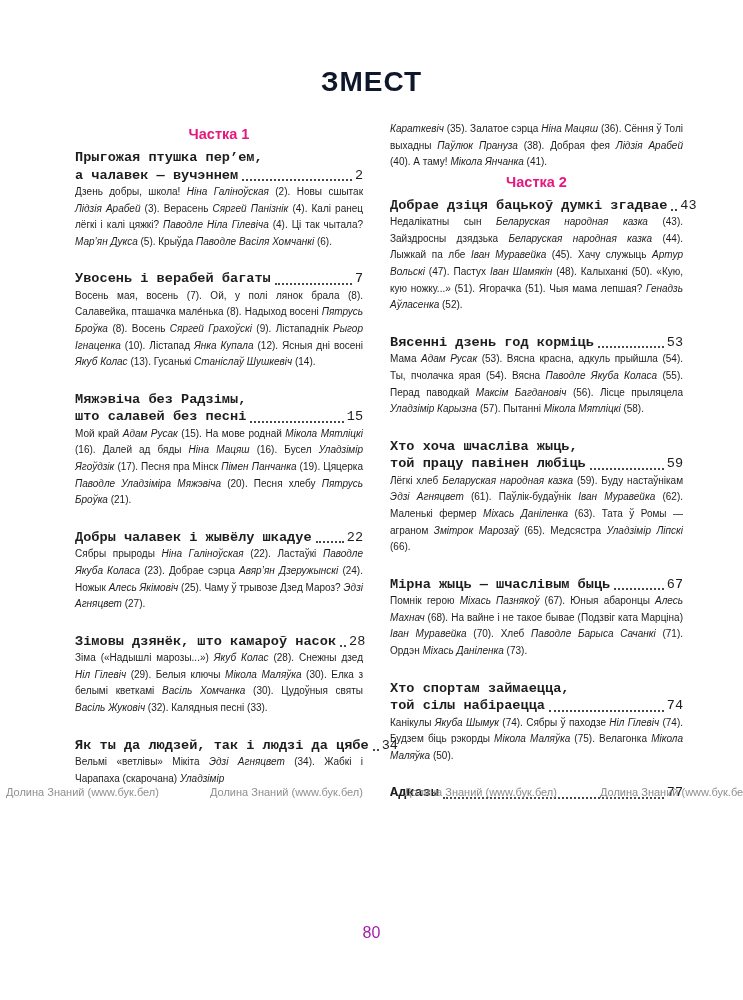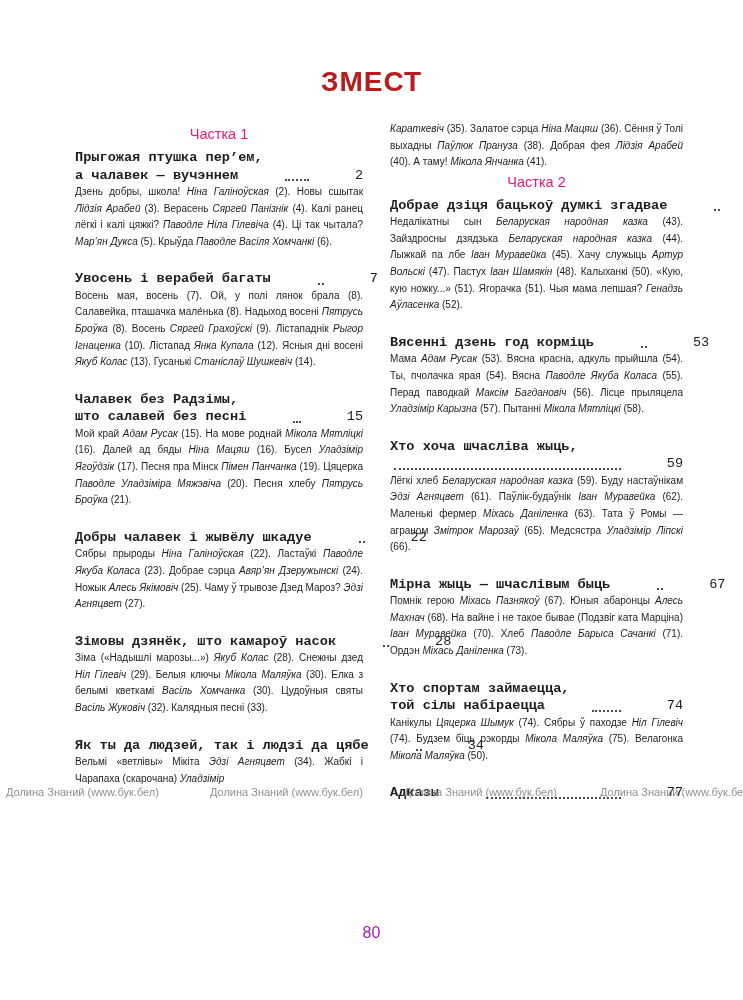--- a/index.html
+++ b/index.html
@@ -11,27 +11,27 @@
   .page { position:absolute; inset:0; background:#fff; }
   .title {
     position:absolute; top:66px; left:0; width:100%;
     text-align:center; font-size:28px; font-weight:bold; letter-spacing:1px; margin:0;
   }
   .accent { color:#e6187f; }
   .col { position:absolute; }
   .col-left  { left:75px;  top:126px; width:288px; }
   .col-right { left:390px; top:121px; width:293px; }
   .part-heading {
-    text-align:center; font-weight:normal; font-size:14.5px; margin:0 0 7px 0;
+    text-align:center; font-weight:bold; font-size:14.5px; margin:0 0 7px 0;
   }
   .col-right .part-heading { margin-top:3px; }
   .sections > .toc-section { margin-top:20px; }
   .sections > .toc-section:first-child { margin-top:0; }
   .h-line { font-weight:bold; font-size:13.6px; line-height:17.5px; white-space:nowrap;font-family:Liberation Mono, monospace; }
-  .entry-line { display:flex;gap:43px; }
+  .entry-line { display:flex; }
   .lbl { flex:0 0 auto; }
   .leader {
     flex:1 1 auto; min-width:6px; overflow:hidden;
     border-bottom:2px dotted #4a4a4a; margin:0 3px 3px 4px; align-self:flex-end;
   }
   .pg { flex:0 0 auto; font-weight:normal; font-size:13.5px; }
   .body-text { margin:0; text-align:justify; font-size:10px; line-height:16.6px; }
   .it { font-style:italic; }
   .cont { margin-bottom:2px; }
   .watermark-row {
@@ -46,21 +46,21 @@
   .page-number {
     position:absolute; top:924px; left:0; width:100%;
     text-align:center; font-size:16px; color:#a21caf;
   }
 </style>
 </head>
 <body>
 
 <div class="page">
 
-  <h1 class="title accent" style="color: #b91c1c;">ЗМЕСТ</h1>
+  <h1 class="title accent" style="color: #0f172a;">ЗМЕСТ</h1>
 
   <div class="col col-left">
     <div class="part-heading accent" style="color: rgb(230, 24, 127);">Частка 1</div>
     <div class="sections">
         <div class="toc-section">
           <div class="h-line">Прыгожая птушка пер’ем,</div>
           <div class="h-line entry-line">
             <span class="lbl">а чалавек — вучэннем</span>
             <span class="leader"></span>
             <span class="pg">2</span>
@@ -69,21 +69,21 @@
         </div>
         <div class="toc-section">
           <div class="h-line entry-line">
             <span class="lbl">Увосень і верабей багаты</span>
             <span class="leader"></span>
             <span class="pg">7</span>
           </div>
           <p class="body-text"><span>Восень мая, восень (7). Ой, у полі лянок брала (8). Салавейка, пташачка мале́нька (8). Надыход восені </span><span class="it">Пятрусь Броўка</span><span> (8). Восень </span><span class="it">Сяргей Грахоўскі</span><span> (9). Лістападнік </span><span class="it">Рыгор Ігнаценка</span><span> (10). Лістапад </span><span class="it">Янка Купала</span><span> (12). Ясныя дні восені </span><span class="it">Якуб Колас</span><span> (13). Гусанькі </span><span class="it">Станіслаў Шушкевіч</span><span> (14).</span></p>
         </div>
         <div class="toc-section">
-          <div class="h-line">Чалавек без Радзімы,</div>
+          <div class="h-line">Мяжэвіча без Радзімы,</div>
           <div class="h-line entry-line">
             <span class="lbl">што салавей без песні</span>
             <span class="leader"></span>
             <span class="pg">15</span>
           </div>
           <p class="body-text"><span>Мой край </span><span class="it">Адам Русак</span><span> (15). На мове роднай </span><span class="it">Мікола Мятліцкі</span><span> (16). Далей ад бяды </span><span class="it">Ніна Мацяш</span><span> (16). Бусел </span><span class="it">Уладзімір Ягоўдзік</span><span> (17). Песня пра Мінск </span><span class="it">Пімен Панчанка</span><span> (19). Цяцерка </span><span class="it">Паводле Уладзіміра Мяжэвіча</span><span> (20). Песня хлебу </span><span class="it">Пятрусь Броўка</span><span> (21).</span></p>
         </div>
         <div class="toc-section">
           <div class="h-line entry-line">
             <span class="lbl">Добры чалавек і жывёлу шкадуе</span>
@@ -127,41 +127,42 @@
           <div class="h-line entry-line">
             <span class="lbl">Вясенні дзень год корміць</span>
             <span class="leader"></span>
             <span class="pg">53</span>
           </div>
           <p class="body-text"><span>Мама </span><span class="it">Адам Русак</span><span> (53). Вясна красна, адкуль прыйшла (54). Ты, пчолачка ярая (54). Вясна </span><span class="it">Паводле Якуба Коласа</span><span> (55). Перад паводкай </span><span class="it">Максім Багдановіч</span><span> (56). Лісце прыляцела </span><span class="it">Уладзімір Карызна</span><span> (57). Пытанні </span><span class="it">Мікола Мятліцкі</span><span> (58).</span></p>
         </div>
         <div class="toc-section">
           <div class="h-line">Хто хоча шчасліва жыць,</div>
           <div class="h-line entry-line">
+            <span class="lbl">той працу павінен любіць</span>
             <span class="leader"></span>
             <span class="pg">59</span>
           </div>
           <p class="body-text"><span>Лёгкі хлеб </span><span class="it">Беларуская народная казка</span><span> (59). Буду настаўнікам </span><span class="it">Эдзі Агняцвет</span><span> (61). Паўлік-будаўнік </span><span class="it">Іван Муравейка</span><span> (62). Маленькі фермер </span><span class="it">Міхась Даніленка</span><span> (63). Тата ў Ромы — аграном </span><span class="it">Змітрок Марозаў</span><span> (65). Медсястра </span><span class="it">Уладзімір Ліпскі</span><span> (66).</span></p>
         </div>
         <div class="toc-section">
           <div class="h-line entry-line">
             <span class="lbl">Мірна жыць — шчаслівым быць</span>
             <span class="leader"></span>
             <span class="pg">67</span>
           </div>
           <p class="body-text"><span>Помнік герою </span><span class="it">Міхась Пазнякоў</span><span> (67). Юныя абаронцы </span><span class="it">Алесь Махнач</span><span> (68). На вайне і не такое бывае (Подзвіг ката Марціна) </span><span class="it">Іван Муравейка</span><span> (70). Хлеб </span><span class="it">Паводле Барыса Сачанкі</span><span> (71). Ордэн </span><span class="it">Міхась Даніленка</span><span> (73).</span></p>
         </div>
         <div class="toc-section">
           <div class="h-line">Хто спортам займаецца,</div>
           <div class="h-line entry-line">
             <span class="lbl">той сілы набіраецца</span>
             <span class="leader"></span>
             <span class="pg">74</span>
           </div>
-          <p class="body-text"><span>Канікулы </span><span class="it">Цяцерка Шымук</span><span> (74). Сябры ў паходзе </span><span class="it">Ніл Гілевіч</span><span> (74). Будзем біць рэкорды </span><span class="it">Мікола Маляўка</span><span> (75). Велагонка </span><span class="it">Мікола Маляўка</span><span> (50).</span></p>
+          <p class="body-text"><span>Канікулы </span><span class="it">Якуба Шымук</span><span> (74). Сябры ў паходзе </span><span class="it">Ніл Гілевіч</span><span> (74). Будзем біць рэкорды </span><span class="it">Мікола Маляўка</span><span> (75). Велагонка </span><span class="it">Мікола Маляўка</span><span> (50).</span></p>
         </div>
         <div class="toc-section">
           <div class="h-line entry-line">
             <span class="lbl">Адказы</span>
             <span class="leader"></span>
             <span class="pg">77</span>
           </div>
         </div>
       </div>
   </div>

